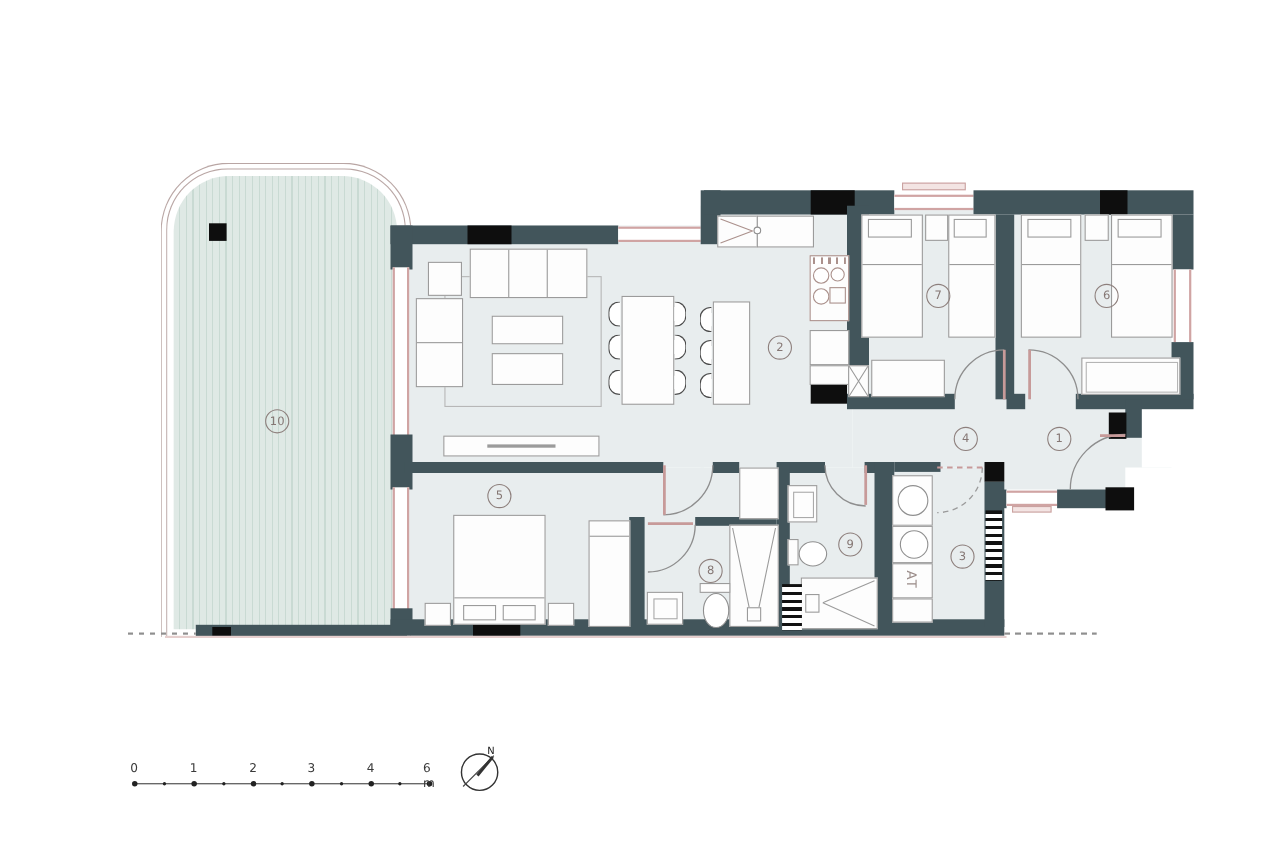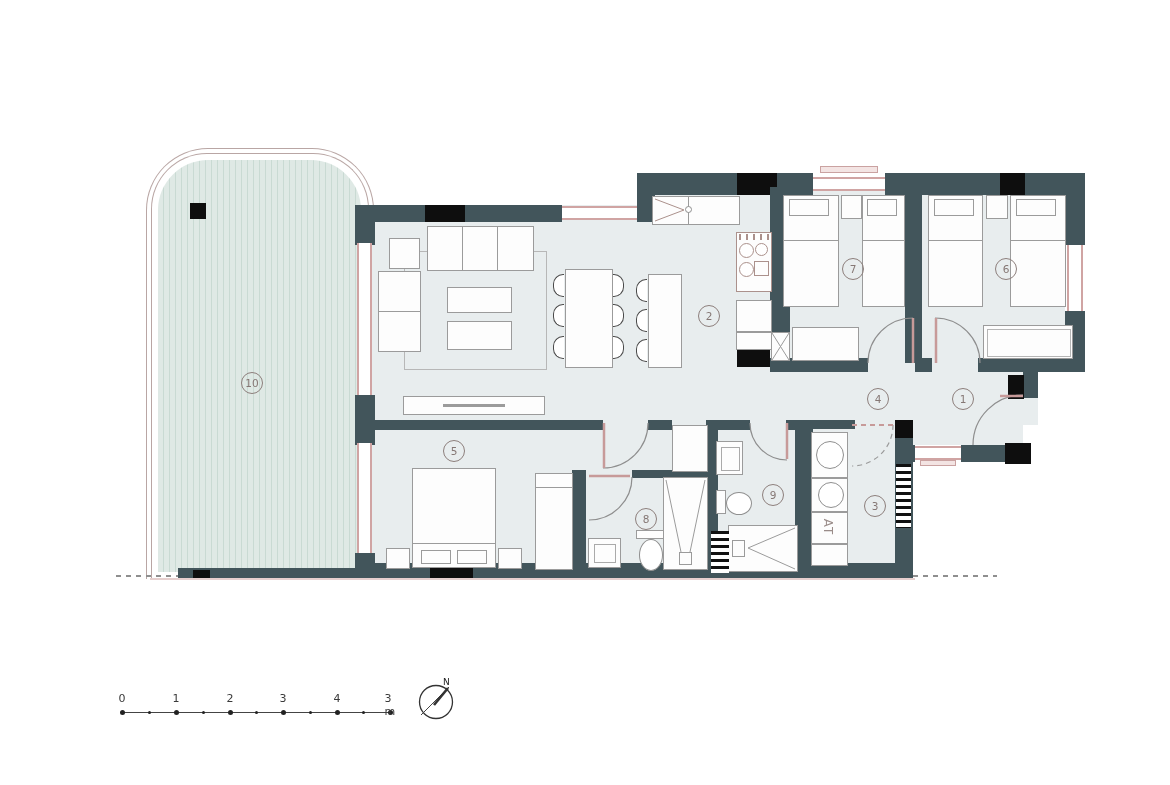--- a/index.html
+++ b/index.html
@@ -256,21 +256,21 @@
     <div class="abs" style="left:38px;top:23px;width:3px;height:3px;border-radius:50%;background:#222;"></div>
     <div class="abs" style="left:92px;top:23px;width:3px;height:3px;border-radius:50%;background:#222;"></div>
     <div class="abs" style="left:145px;top:23px;width:3px;height:3px;border-radius:50%;background:#222;"></div>
     <div class="abs" style="left:199px;top:23px;width:3px;height:3px;border-radius:50%;background:#222;"></div>
     <div class="abs" style="left:252px;top:23px;width:3px;height:3px;border-radius:50%;background:#222;"></div>
     <div class="scl" style="left:12px;top:4px;transform:translateX(-50%);">0</div>
     <div class="scl" style="left:66px;top:4px;transform:translateX(-50%);">1</div>
     <div class="scl" style="left:120px;top:4px;transform:translateX(-50%);">2</div>
     <div class="scl" style="left:173px;top:4px;transform:translateX(-50%);">3</div>
     <div class="scl" style="left:227px;top:4px;transform:translateX(-50%);">4</div>
-    <div class="scl" style="left:283px;top:4px;transform:translateX(-50%);">3 m</div>
+    <div class="scl" style="left:283px;top:4px;transform:translateX(-50%);">6 m</div>
   </div>
 
   <svg width="54" height="48" viewBox="0 0 54 48" style="left:412px;top:676px;">
     <circle cx="24" cy="26" r="16.5" fill="none" stroke="#333" stroke-width="1.3"></circle>
     <line x1="9" y1="39" x2="37" y2="11" stroke="#444" stroke-width="1"></line>
     <line x1="22" y1="29" x2="36" y2="12" stroke="#333" stroke-width="2.6"></line>
     <text x="31" y="9" font-size="9" fill="#222" font-family="DejaVu Sans, sans-serif">N</text>
   </svg>
 
 </div>

